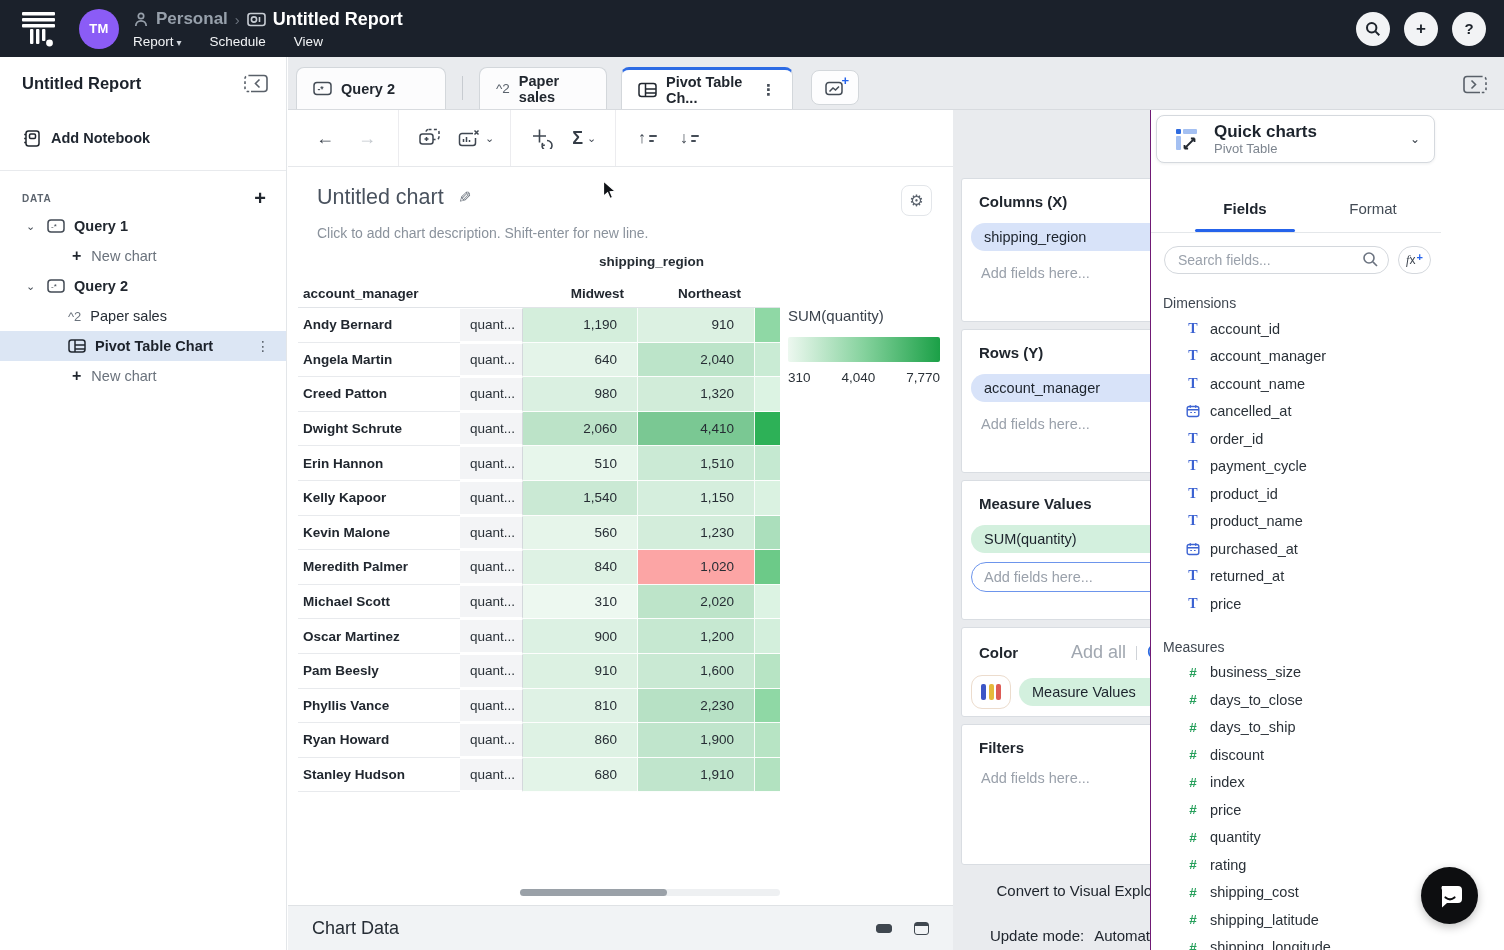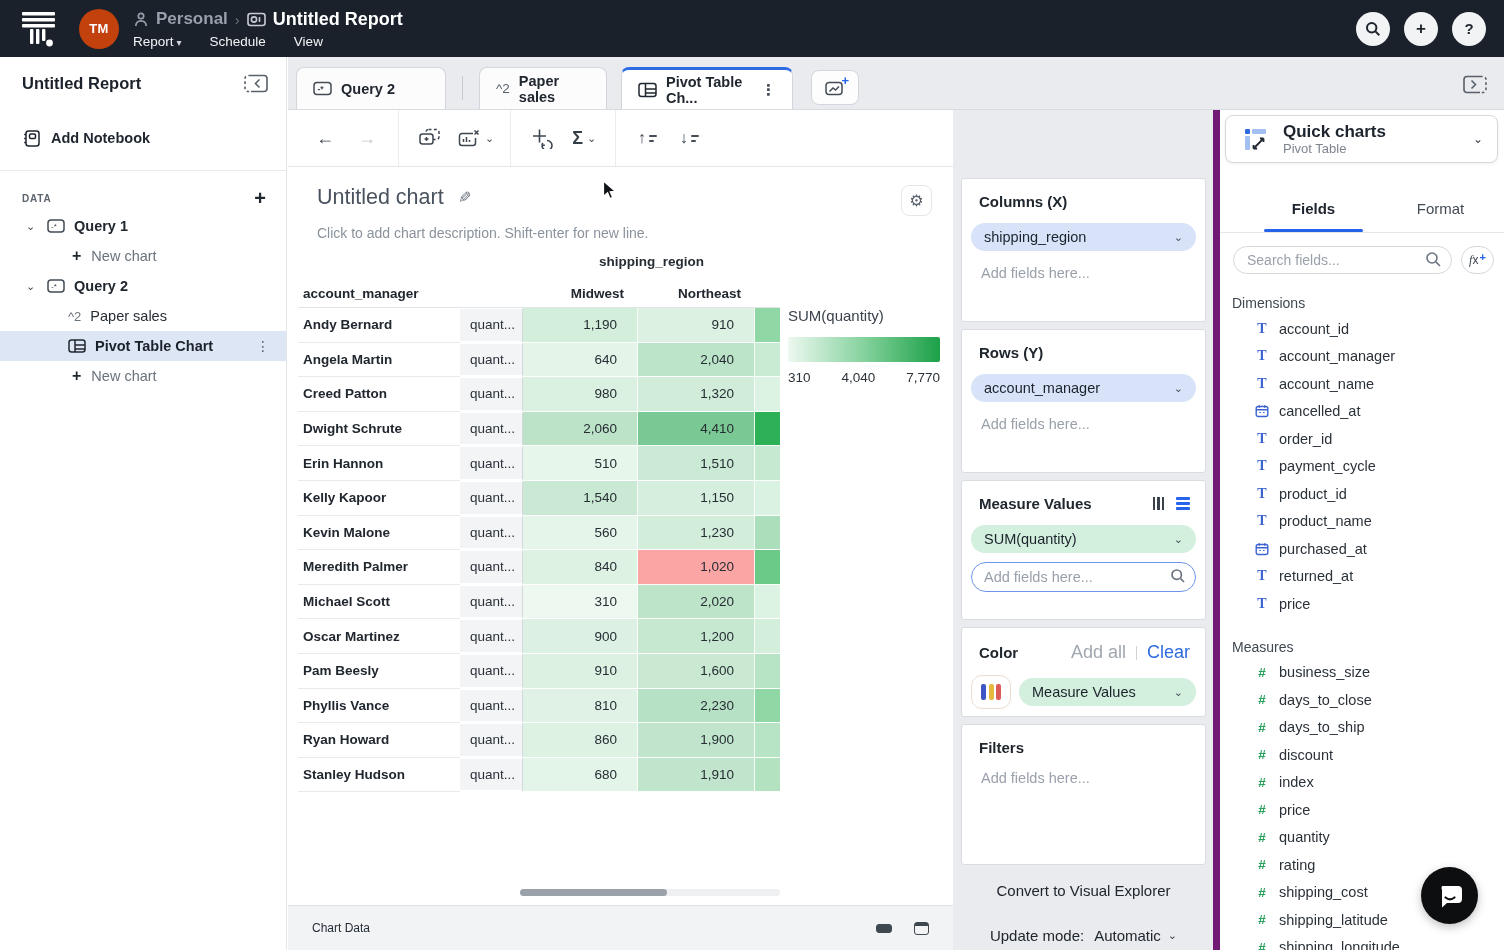--- a/index.html
+++ b/index.html
@@ -1,21 +1,21 @@
 <!DOCTYPE html>
 <html><head>
 <meta charset="utf-8">
 <style>
   * { margin:0; padding:0; box-sizing:border-box; }
   html,body { width:1504px; height:950px; overflow:hidden; font-family:"Liberation Sans","DejaVu Sans",sans-serif; background:#fff; color:#232930; position:relative; }
 
   
   .topbar { position:absolute; left:0; top:0; width:1504px; height:57px; background:#1b212b; display:flex; align-items:center; }
   .logo { margin-left:21px; width:36px; height:40px; flex:0 0 auto; }
-  .avatar { margin-left:22px; width:40px; height:40px; border-radius:50%; background:#c2410c; color:#fff; font-weight:bold; font-size:13px; display:flex; align-items:center; justify-content:center; letter-spacing:.3px; }
+  .avatar { margin-left:22px; width:40px; height:40px; border-radius:50%; background:#8b5cf6; color:#fff; font-weight:bold; font-size:13px; display:flex; align-items:center; justify-content:center; letter-spacing:.3px; }
   .crumbs { margin-left:14px; display:flex; flex-direction:column; gap:1px; }
   .crumb-row1 { display:flex; align-items:center; gap:7px; height:24px; }
   .crumb-ws { color:#97a0ab; font-weight:bold; font-size:17px; }
   .crumb-sep { color:#6b737e; font-size:15px; }
   .crumb-report { color:#ffffff; font-weight:bold; font-size:18px; }
   .crumb-row2 { display:flex; align-items:center; gap:28px; height:18px; font-size:13.5px; color:#f2f4f6; }
   .crumb-row2 .mi { cursor:default; }
   .mi-caret { font-size:10px; margin-left:3px; color:#cfd4da; }
   .tb-actions { margin-left:auto; margin-right:18px; display:flex; gap:14px; }
   .circle-btn { width:34px; height:34px; border-radius:50%; background:#f2f3f5; display:flex; align-items:center; justify-content:center; color:#1e242c; font-size:17px; font-weight:bold; }
@@ -94,21 +94,21 @@
   .pstrip { width:25px; border-bottom:1px solid rgba(255,255,255,.95); }
   .legend { position:absolute; left:500px; top:140px; width:152px; }
   .legend-title { font-size:15px; color:#3a424c; }
   .legend-bar { margin-top:13px; height:25px; border-radius:2px; }
   .legend-labels { margin-top:8px; display:flex; justify-content:space-between; font-size:13.5px; color:#2a3138; }
   .hscroll { position:absolute; left:232px; top:722px; width:260px; height:7px; background:#eef0f2; border-radius:4px; }
   .hthumb { position:absolute; left:0; top:0; width:147px; height:7px; background:#9aa1a8; border-radius:4px; }
 
   
   .chartdata-bar { position:absolute; left:288px; top:905px; width:665px; height:45px; background:#f1f3f5; border-top:1px solid #dfe2e5; display:flex; align-items:center; padding:0 24px; }
-  .cd-label { font-size:12px; font-weight:500; color:#262d35; }
+  .cd-label { font-size:18px; font-weight:500; color:#262d35; }
   .cd-icons { margin-left:auto; display:flex; gap:22px; align-items:center; }
   .cd-min { width:16px; height:9px; border:1.5px solid #3f474f; border-radius:3px; background:#3f474f; }
   .cd-max { width:15px; height:13px; border:1.5px solid #3f474f; border-radius:3px; position:relative; }
   .cd-max::before { content:""; position:absolute; left:0; right:0; top:0; height:3px; background:#3f474f; }
 
   
   .config-col { position:absolute; left:953px; top:110px; width:260px; height:840px; background:#e9ebee; padding:68px 7px 0 8px; display:flex; flex-direction:column; }
   .cfg-card { background:#fff; border:1px solid #d9dde2; border-radius:3px; padding:14px 9px 0 9px; margin-bottom:7px; }
   .cfg-card .cfg-title { font-size:15px; font-weight:bold; color:#20262e; padding-left:8px; }
   .cfg-head { display:flex; align-items:center; padding-right:6px; }
@@ -132,21 +132,21 @@
   .color-swatch { width:40px; height:34px; border:1px solid #ecdccd; border-radius:11px; display:flex; align-items:center; justify-content:center; gap:2.5px; background:#fff; }
   .color-swatch i { width:5px; height:16px; border-radius:2px; display:block; }
   .sw-b { background:#3d56c6; } .sw-y { background:#e5b93c; } .sw-r { background:#dd5b56; }
   .color-row .pill { flex:1; margin-top:0; }
   .convert-link { margin-top:10px; text-align:center; font-size:15px; font-weight:500; color:#20262e; }
   .update-row { margin-top:28px; display:flex; justify-content:center; align-items:center; gap:10px; font-size:15px; color:#20262e; }
   .update-dd { display:flex; align-items:center; gap:7px; }
   .update-dd .chev { font-size:11px; color:#3a424c; }
 
   
-  .fields-panel { position:absolute; left:1213px; top:110px; width:291px; height:840px; background:#fff; border-left:7px solid #701a75; overflow:hidden; }
+  .fields-panel { position:absolute; left:1150px; top:110px; width:291px; height:840px; background:#fff; border-left:1px solid #701a75; overflow:hidden; }
   .qc-box { margin:5px 6px 0 5px; height:48px; border:1px solid #d5d9de; border-radius:8px; box-shadow:0 1px 3px rgba(20,30,40,.07); display:flex; align-items:center; padding:0 14px 0 16px; gap:14px; background:#fff; }
   .qc-text { display:flex; flex-direction:column; }
   .qc-title { font-size:17px; font-weight:bold; color:#1d242d; line-height:1.15; }
   .qc-sub { font-size:13px; color:#7d858f; }
   .qc-chev { margin-left:auto; color:#3a424c; font-size:12px; }
   .fp-tabs { margin-top:22px; height:48px; display:flex; border-bottom:1px solid #e4e7ea; padding-left:30px; }
   .fp-tab { width:128px; display:flex; align-items:center; justify-content:center; font-size:15px; color:#434b55; position:relative; }
   .fp-tab.active { font-weight:bold; color:#1d242d; }
   .fp-tab.active::after { content:""; position:absolute; left:14px; right:14px; bottom:0; height:3px; background:#2563eb; border-radius:2px; }
   .fp-search-row { margin:13px 10px 0 13px; display:flex; gap:9px; align-items:center; }

